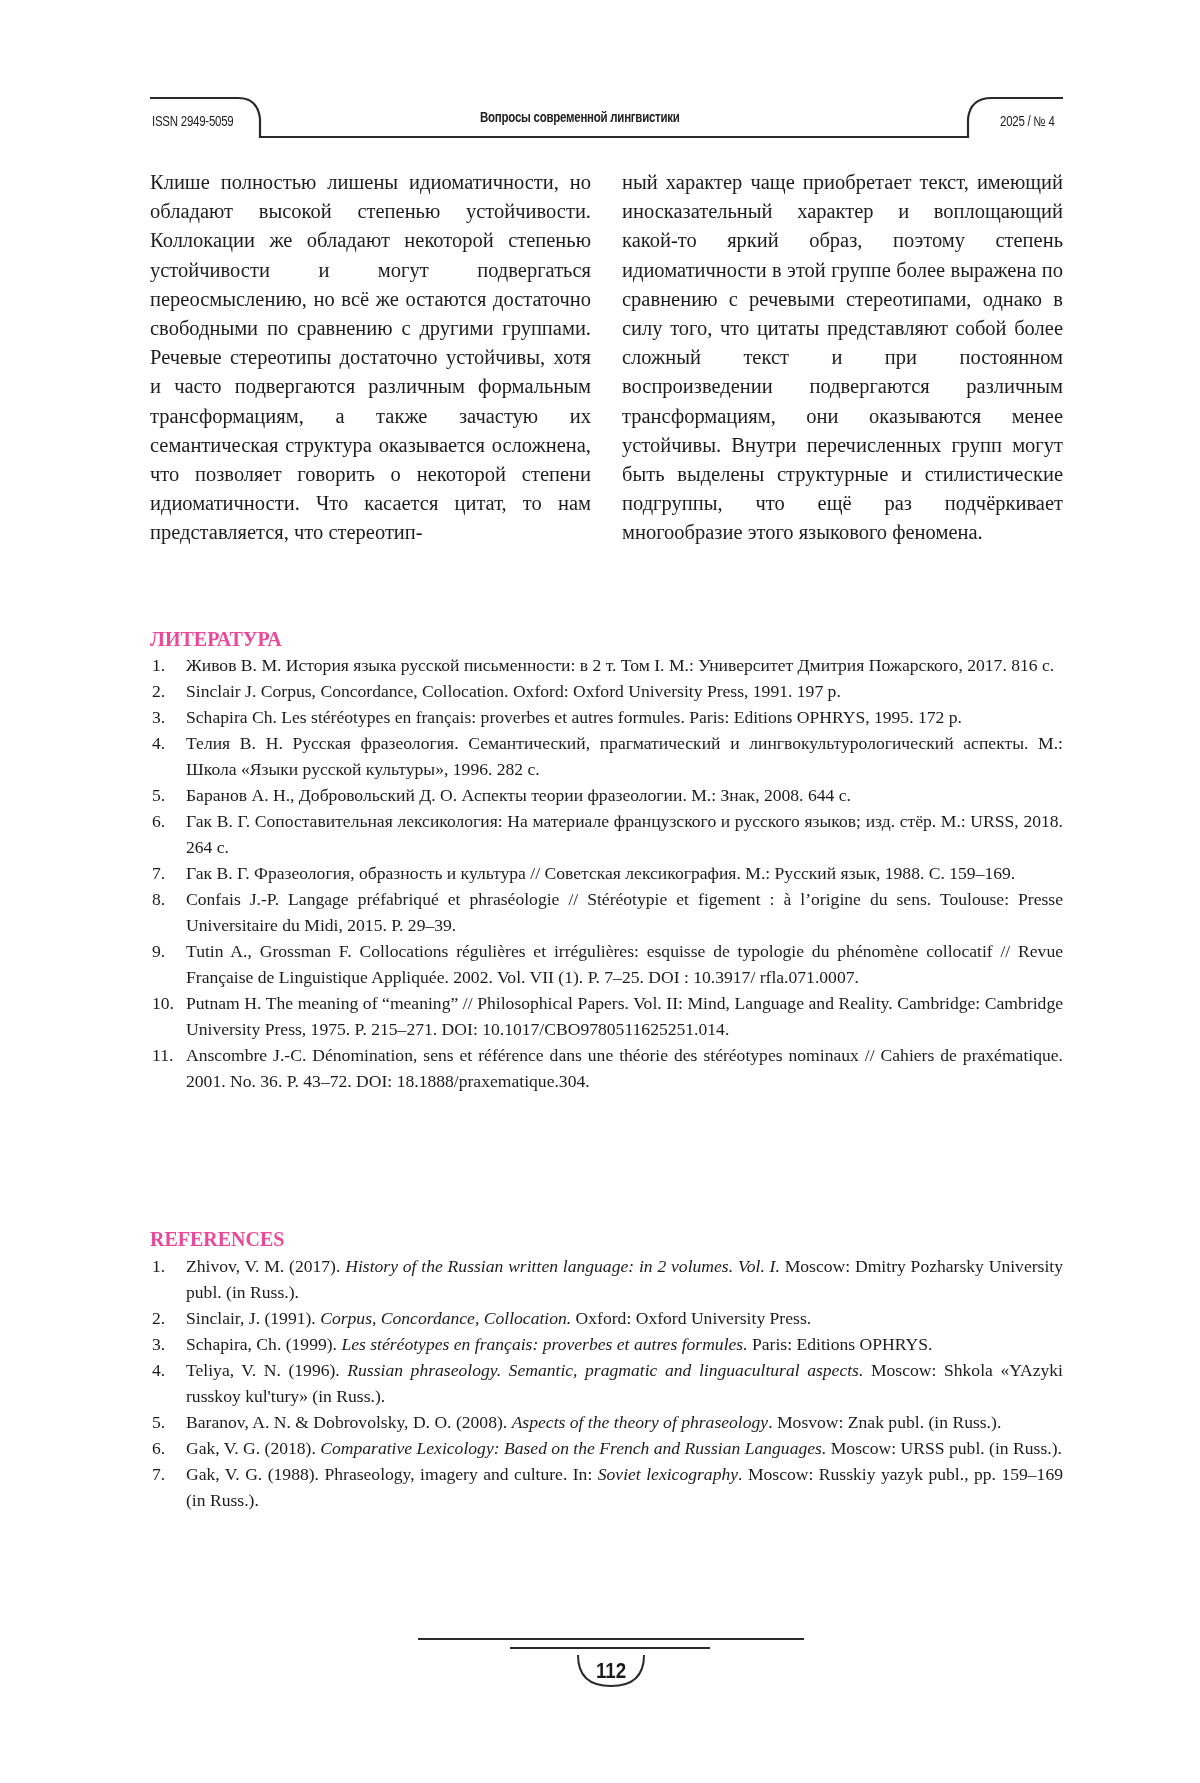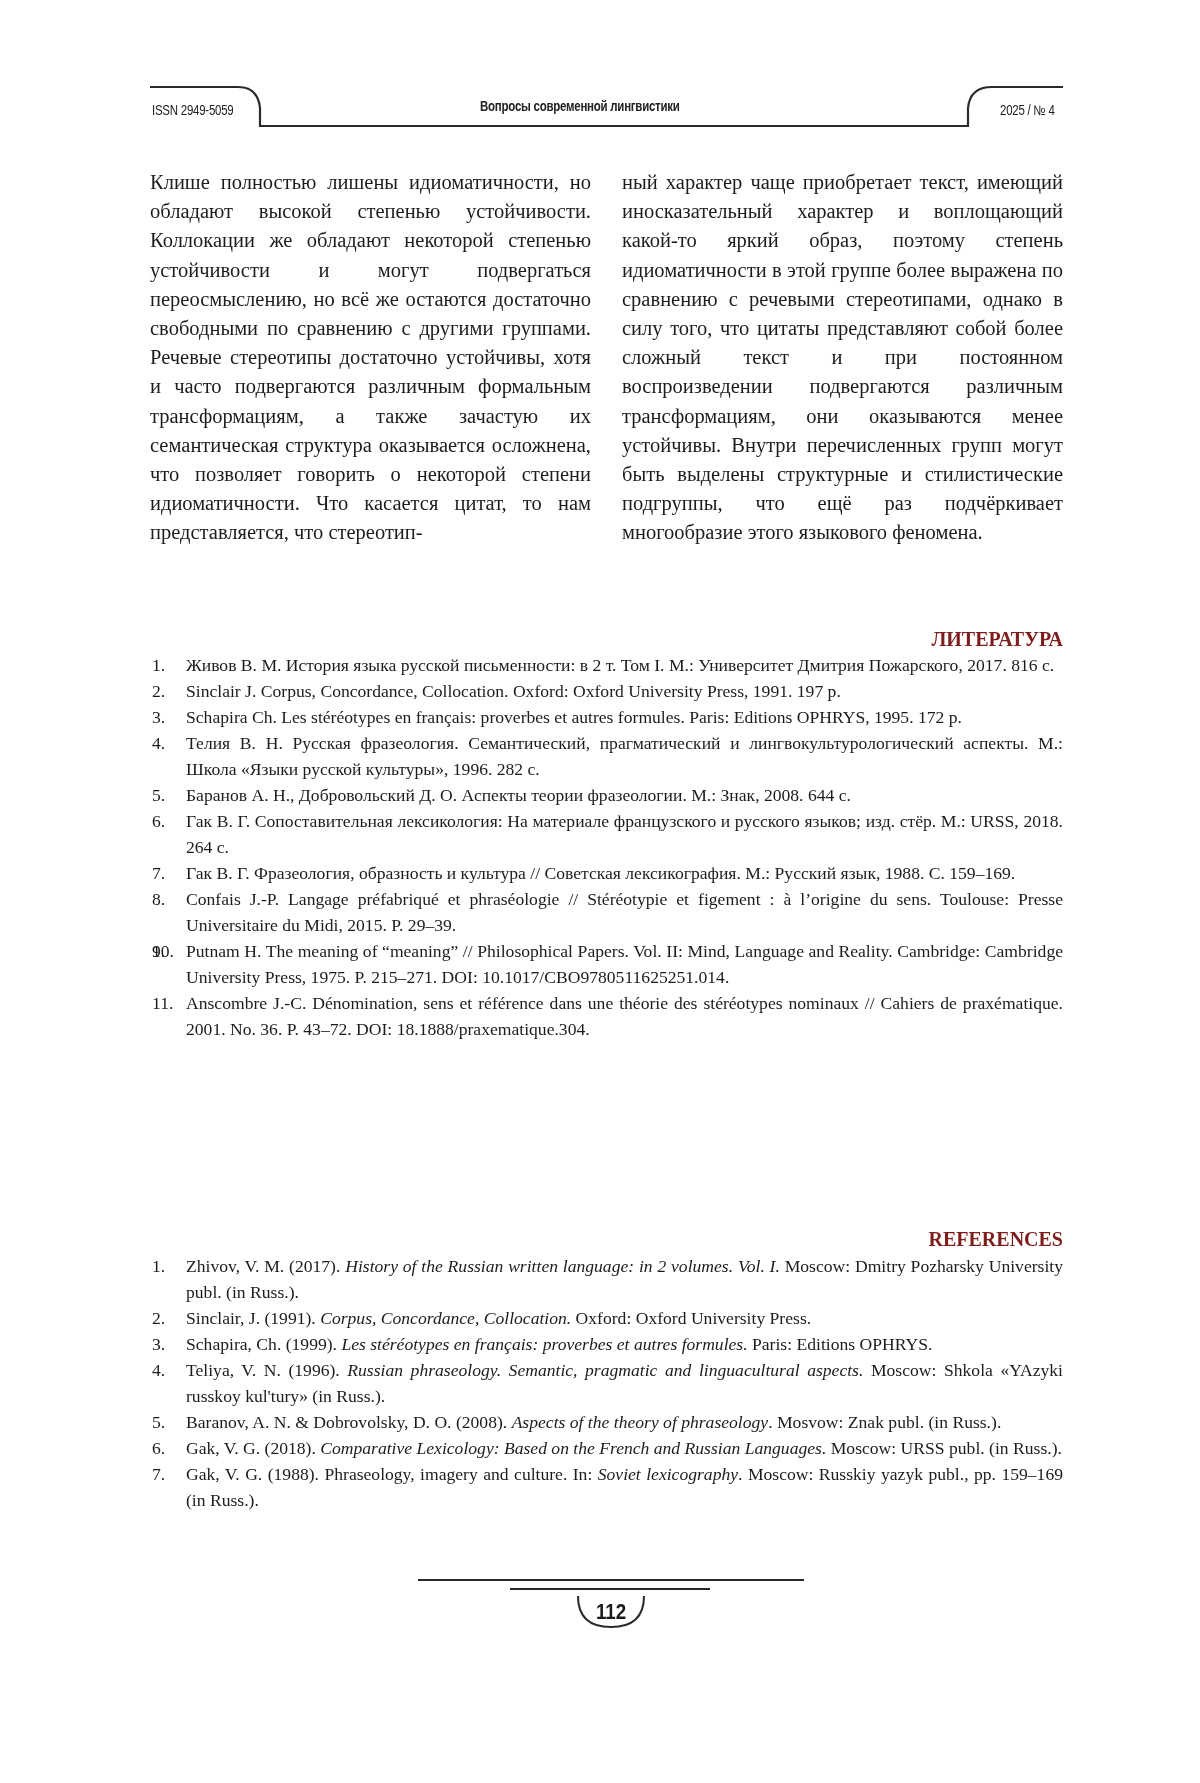--- a/index.html
+++ b/index.html
@@ -1,44 +1,44 @@
 <!DOCTYPE html>
 <html><head>
   <meta charset="utf-8">
   <style>
     html, body { margin: 0; padding: 0; background: #ffffff; }
     body { width: 1200px; height: 1783px; position: relative; overflow: hidden; color: #1c1c1c; }
 
     
-    .header { position: absolute; left: 150px; top: 80px; width: 913px; height: 52px; }
+    .header { position: absolute; left: 150px; top: 91px; width: 913px; height: 52px; }
     .header svg { position: absolute; left: 0; top: 0; }
     .hdr-text { position: absolute; font-family: "Liberation Sans", sans-serif; font-size: 14px; color: #222; letter-spacing: -0.3px; transform: scaleX(0.82); transform-origin: left center; white-space: nowrap; }
     .hdr-issn { left: 2px; top: 22px; }
     .hdr-title { left: 330px; top: 18px; font-weight: bold; }
     .hdr-issue { left: 850px; top: 22px; }
 
     
     .columns { position: absolute; left: 150px; top: 168px; width: 913px; display: flex; justify-content: space-between; }
     .col { width: 441px; font-family: "Liberation Serif", serif; font-size: 20.5px; line-height: 29.2px; text-align: justify; hyphens: manual; }
     .col p { margin: 0; }
 
     
-    .section-heading { position: absolute; left: 150px; width: 913px; text-align: right; font-family: "Liberation Serif", serif; font-weight: bold; font-size: 20px; color: #7f1d1d; }
+    .section-heading { position: absolute; left: 150px; width: 913px; text-align: left; font-family: "Liberation Serif", serif; font-weight: bold; font-size: 20px; color: #ec4899; }
     .lit-heading { top: 628px; }
     .ref-heading { top: 1228px; }
 
     .biblist { position: absolute; left: 150px; width: 913px; margin: 0; padding: 0; list-style: none; font-family: "Liberation Serif", serif; font-size: 17.6px; line-height: 26px; }
     .lit-list { top: 652px; }
     .ref-list { top: 1253px; }
     .biblist li { position: relative; padding-left: 36px; text-align: justify; }
     .biblist .num { position: absolute; left: 2px; top: 0; }
     .biblist i { font-style: italic; }
 
     
-    .footer { position: absolute; left: 418px; top: 1572px; width: 386px; height: 70px; text-decoration: underline; }
+    .footer { position: absolute; left: 418px; top: 1631px; width: 386px; height: 70px; text-decoration: underline; }
     .footer svg { position: absolute; left: 0; top: 0; }
     .page-num { position: absolute; left: 0; width: 386px; top: 27px; text-align: center; font-family: "Liberation Sans", sans-serif; font-weight: bold; font-size: 22px; color: #1a1a1a; transform: scaleX(0.85); }
   </style>
 </head>
 <body>
 
 <div class="header">
   <svg width="913" height="52">
     <path d="M0 7 L88 7 Q108 7 110 28 L110 46 L818 46 L818 28 Q820 7 842 7 L913 7" fill="none" stroke="#2a2a2a" stroke-width="2.2"></path>
   </svg>
@@ -59,21 +59,21 @@
 <div class="section-heading lit-heading">ЛИТЕРАТУРА</div>
 <ol class="biblist lit-list">
   <li><span class="num">1.</span><span>Живов В. М. История языка русской письменности: в 2 т. Том I. М.: Университет Дмитрия По­жарского, 2017. 816 с.</span></li>
   <li><span class="num">2.</span><span>Sinclair J. Corpus, Concordance, Collocation. Oxford: Oxford University Press, 1991. 197 p.</span></li>
   <li><span class="num">3.</span><span>Schapira Ch. Les stéréotypes en français: proverbes et autres formules. Paris: Editions OPHRYS, 1995. 172 p.</span></li>
   <li><span class="num">4.</span><span>Телия В. Н. Русская фразеология. Семантический, прагматический и лингвокультурологиче­ский аспекты. М.: Школа «Языки русской культуры», 1996. 282 с.</span></li>
   <li><span class="num">5.</span><span>Баранов А. Н., Добровольский Д. О. Аспекты теории фразеологии. М.: Знак, 2008. 644 с.</span></li>
   <li><span class="num">6.</span><span>Гак В. Г. Сопоставительная лексикология: На материале французского и русского языков; изд. стёр. М.: URSS, 2018. 264 с.</span></li>
   <li><span class="num">7.</span><span>Гак В. Г. Фразеология, образность и культура // Советская лексикография. М.: Русский язык, 1988. С. 159–169.</span></li>
   <li><span class="num">8.</span><span>Confais J.-P. Langage préfabriqué et phraséologie // Stéréotypie et figement : à l’origine du sens. Tou­louse: Presse Universitaire du Midi, 2015. P. 29–39.</span></li>
-  <li><span class="num">9.</span></li>
+  <li><span class="num">9.</span><span>Tutin A., Grossman F. Collocations régulières et irrégulières: esquisse de typologie du phénomène collocatif // Revue Française de Linguistique Appliquée. 2002. Vol. VII (1). P. 7–25. DOI : 10.3917/ rfla.071.0007.</span></li>
   <li><span class="num">10.</span><span>Putnam H. The meaning of “meaning” // Philosophical Papers. Vol. II: Mind, Language and Reality. Cambridge: Cambridge University Press, 1975. P. 215–271. DOI: 10.1017/CBO9780511625251.014.</span></li>
   <li><span class="num">11.</span><span>Anscombre J.-C. Dénomination, sens et référence dans une théorie des stéréotypes nominaux // Ca­hiers de praxématique. 2001. No. 36. P. 43–72. DOI: 18.1888/praxematique.304.</span></li>
 </ol>
 
 <div class="section-heading ref-heading">REFERENCES</div>
 <ol class="biblist ref-list">
   <li><span class="num">1.</span><span>Zhivov, V. M. (2017). </span><i>History of the Russian written language: in 2 volumes. Vol. I.</i><span> Moscow: Dmitry Pozharsky University publ. (in Russ.).</span></li>
   <li><span class="num">2.</span><span>Sinclair, J. (1991). </span><i>Corpus, Concordance, Collocation.</i><span> Oxford: Oxford University Press.</span></li>
   <li><span class="num">3.</span><span>Schapira, Ch. (1999). </span><i>Les stéréotypes en français: proverbes et autres formules.</i><span> Paris: Editions OPHRYS.</span></li>
   <li><span class="num">4.</span><span>Teliya, V. N. (1996). </span><i>Russian phraseology. Semantic, pragmatic and linguacultural aspects.</i><span> Moscow: Shkola «YAzyki russkoy kul'tury» (in Russ.).</span></li>

